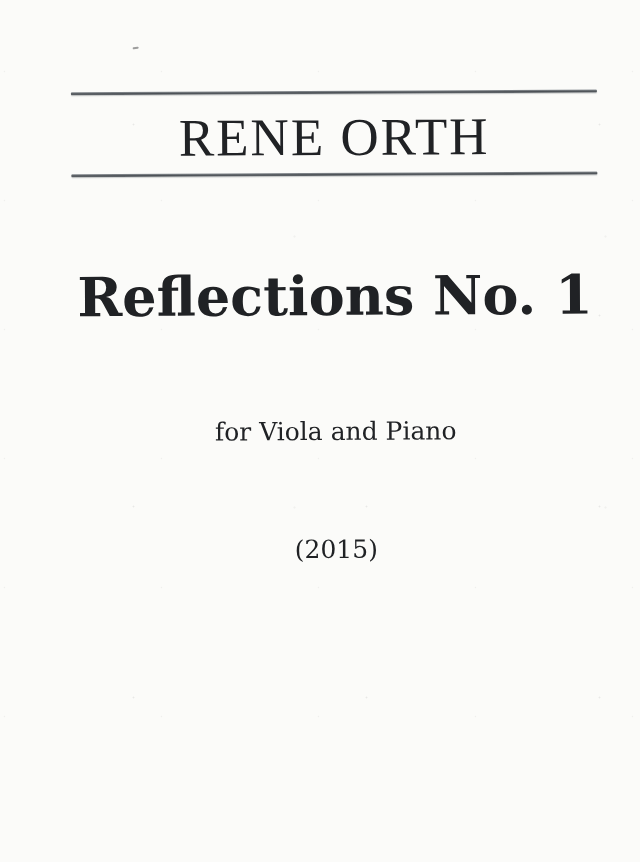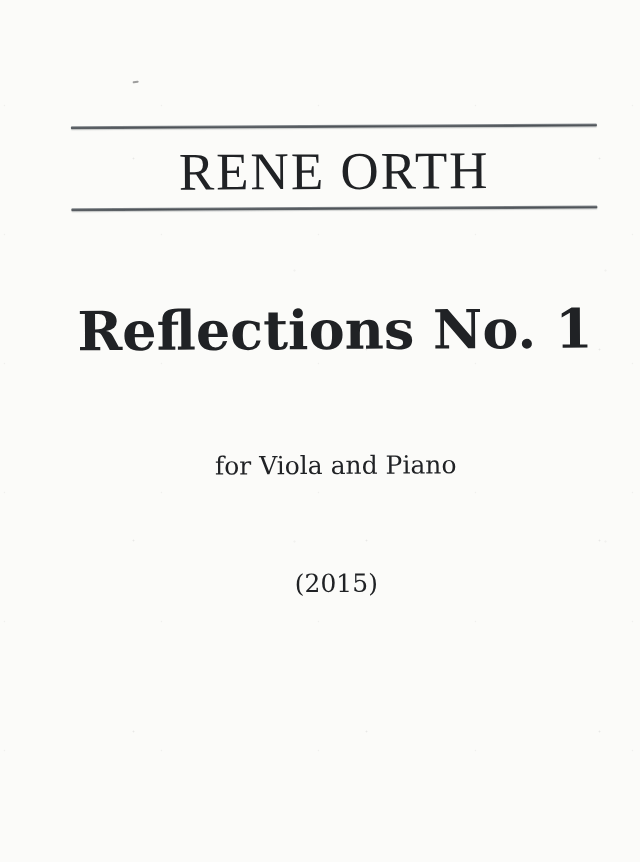--- a/index.html
+++ b/index.html
@@ -12,21 +12,20 @@
     overflow: hidden;
     background: var(--bg, #fbfbf9);
     font-family: "Liberation Serif", serif;
   }
   .page {
     position: relative;
     width: 640px;
     height: 764px;
     background: var(--bg, #fbfbf9);
     overflow: hidden;
-    margin-top: 34px;
   }
   
   .scan-noise {
     position: absolute;
     inset: 0;
     background-image:
       radial-gradient(circle, rgba(70,70,70,0.10) 0.6px, transparent 1.2px),
       radial-gradient(circle, rgba(90,90,90,0.07) 0.5px, transparent 1.1px),
       radial-gradient(circle, rgba(60,60,60,0.05) 0.7px, transparent 1.5px);
     background-size: 233px 191px, 157px 129px, 311px 271px;

